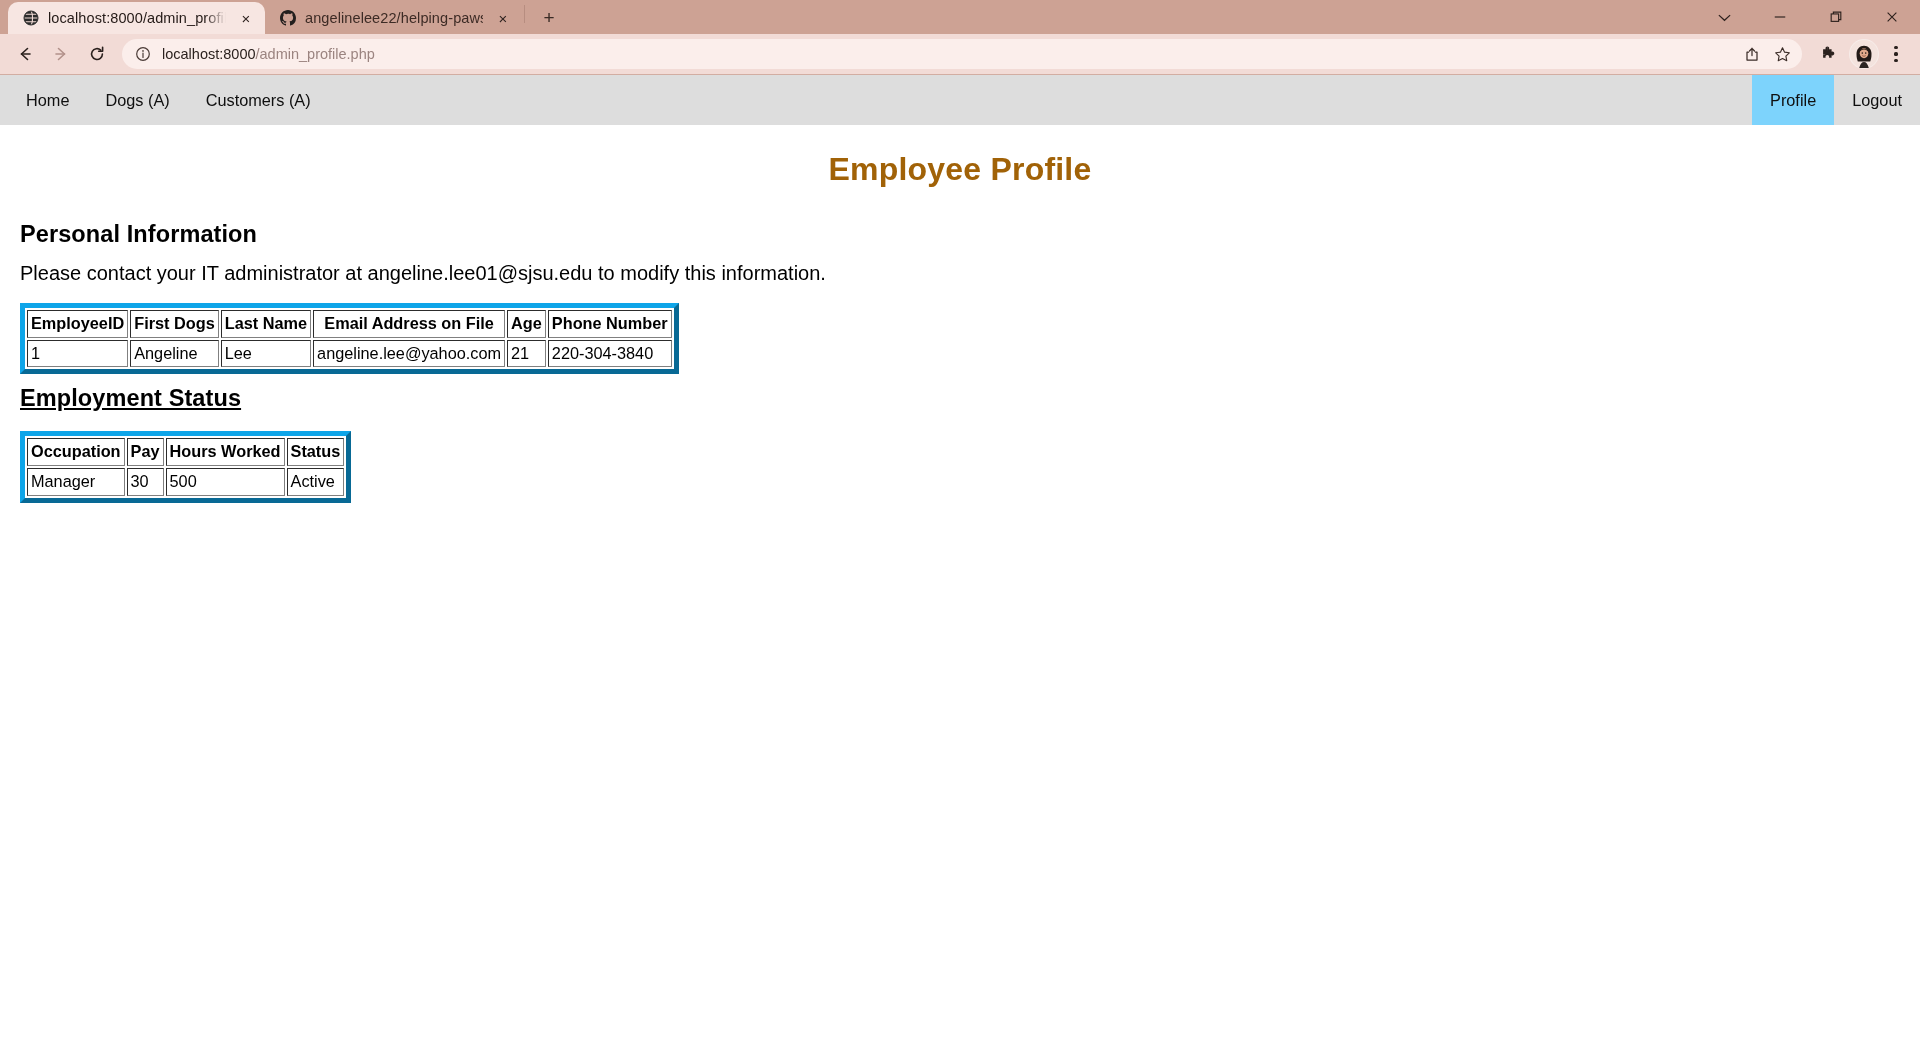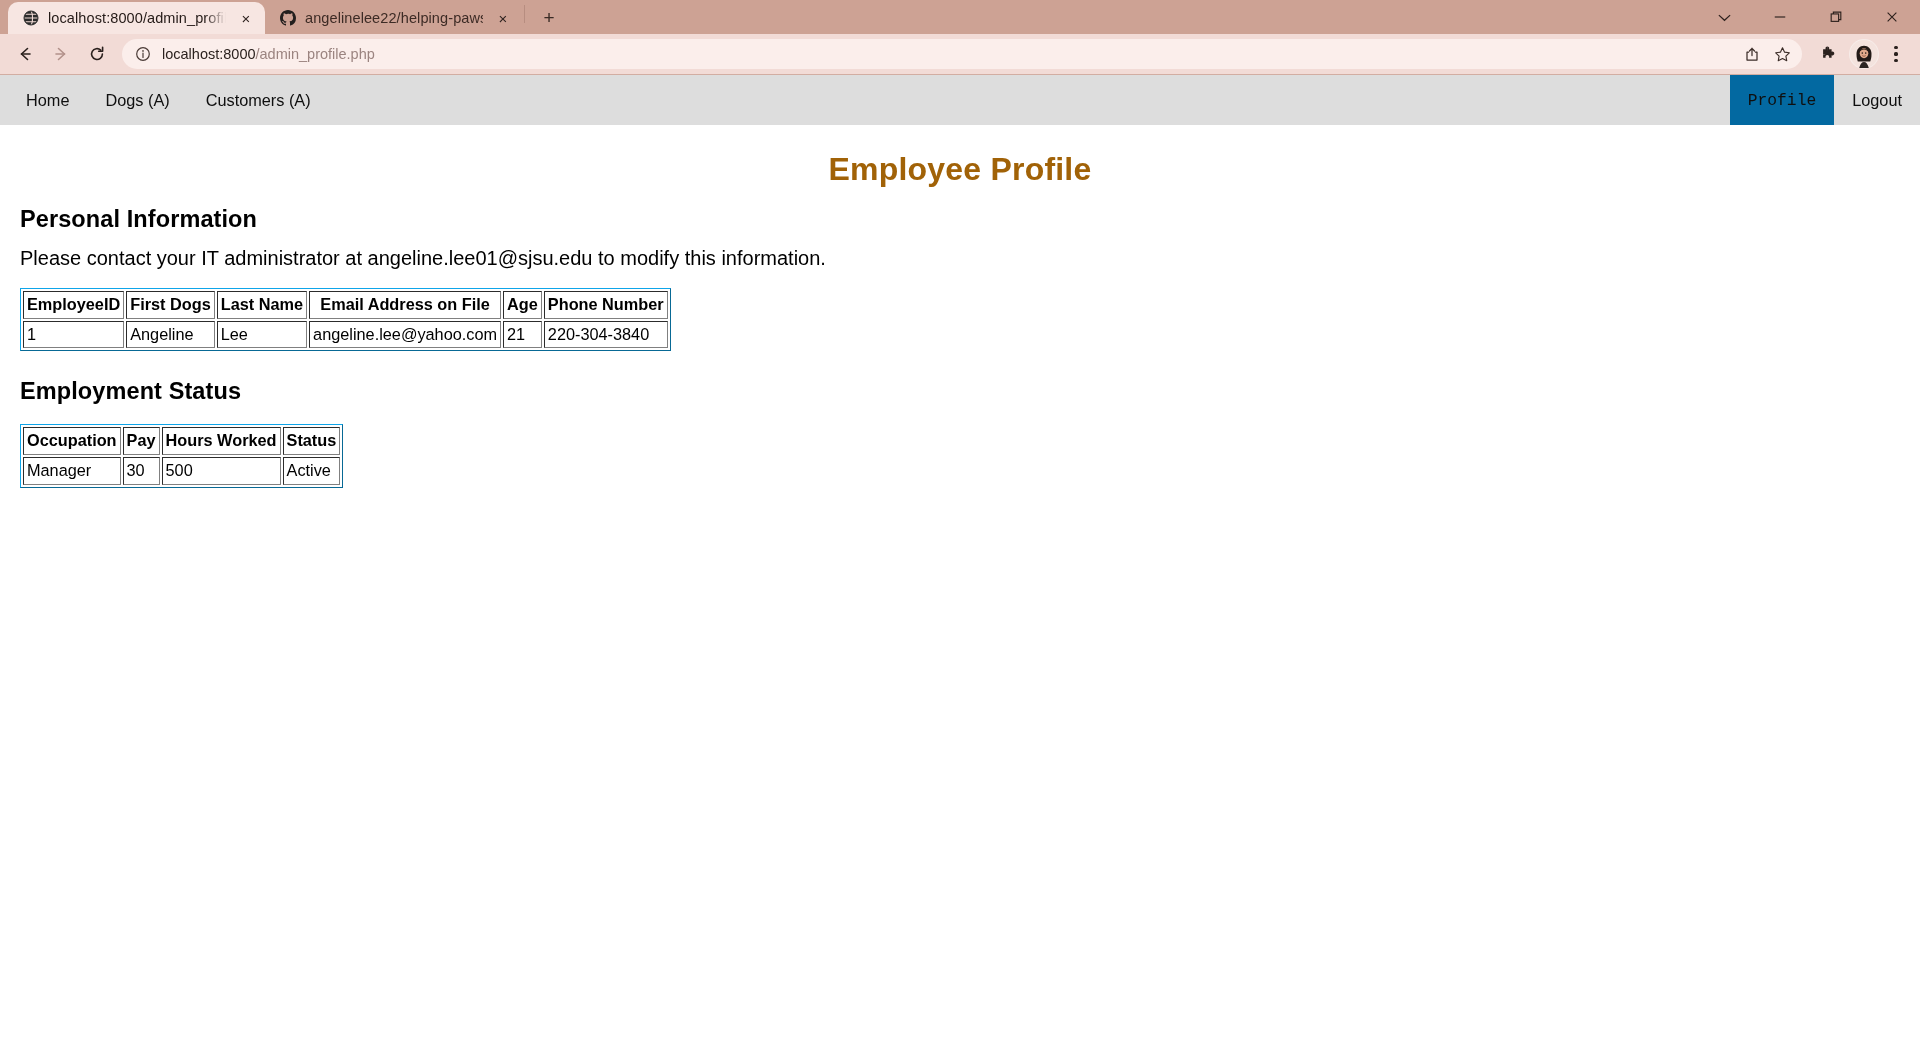--- a/index.html
+++ b/index.html
@@ -166,21 +166,21 @@
   }
   .nav-left { display: flex; align-items: stretch; padding-left: 8px; }
   .nav-right { display: flex; align-items: stretch; margin-left: auto; }
   .nav-item {
     display: flex;
     align-items: center;
     padding: 0 18px;
     color: #0f0f0f;
     white-space: nowrap;
   }
-  .nav-item.highlight { background: #0369a1; font-family: Liberation Mono, monospace; }
+  .nav-item.highlight { background: #7dd3fc; }
 
   
   .content {
     padding: 0;
     background: #ffffff;
     height: calc(1040px - 34px - 40px - 1px - 42px);
     position: relative;
   }
   h1.page-title {
     text-align: center;
@@ -192,48 +192,48 @@
     letter-spacing: 0.2px;
   }
   h2.section {
     font-size: 23.5px;
     font-weight: bold;
     margin: 0;
     padding: 0;
     color: #000;
     letter-spacing: 0.1px;
   }
-  #sec-personal { margin-top: 18px; margin-left: 20px; }
+  #sec-personal { margin-top: 33px; margin-left: 20px; }
   p.note {
     font-size: 20px;
     color: #000;
     margin: 14px 0 0 20px;
     padding: 0;
   }
   table.data {
     border-collapse: separate;
     border-spacing: 2px;
-    border: 1px solid #0ea5e9;
+    border: 5px solid #0ea5e9;
     border-style: outset;
     margin: 18px 0 0 20px;
     font-size: 16.3px;
     color: #000;
     background: #ffffff;
   }
   table.data th, table.data td {
     border: 1px solid #808080;
     border-style: inset;
     padding: 1px 3px;
     font-size: 16.3px;
     line-height: 1.45;
     background: #ffffff;
   }
   table.data th { font-weight: bold; text-align: center; white-space: nowrap; }
   table.data td { font-weight: normal; text-align: left; white-space: nowrap; }
-  #sec-employment { margin-top: 27px; margin-left: 20px; }
+  #sec-employment { margin-top: 11px; margin-left: 20px; text-decoration: underline; }
   #table-employment { margin-top: 19px; }
   #table-employment td.hours { min-width: 115px; }
 </style>
 </head>
 <body>
 
 <div id="browser">
 
   <div class="tabstrip">
 

